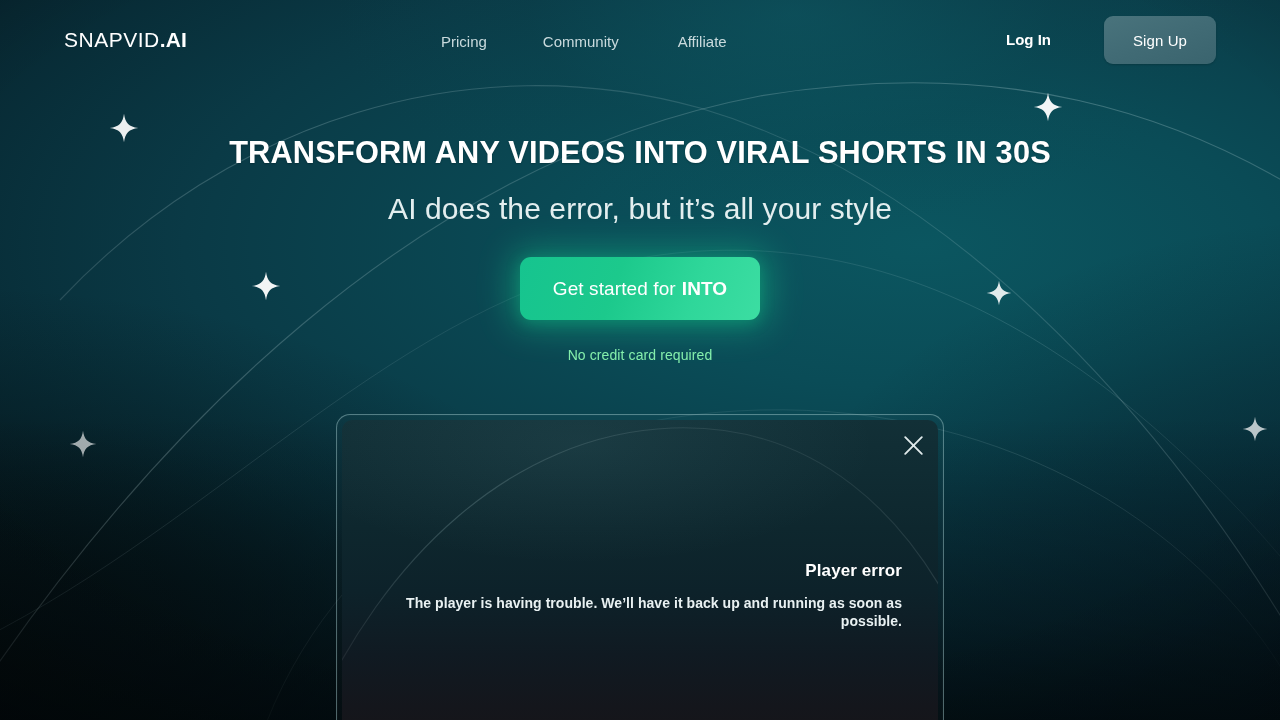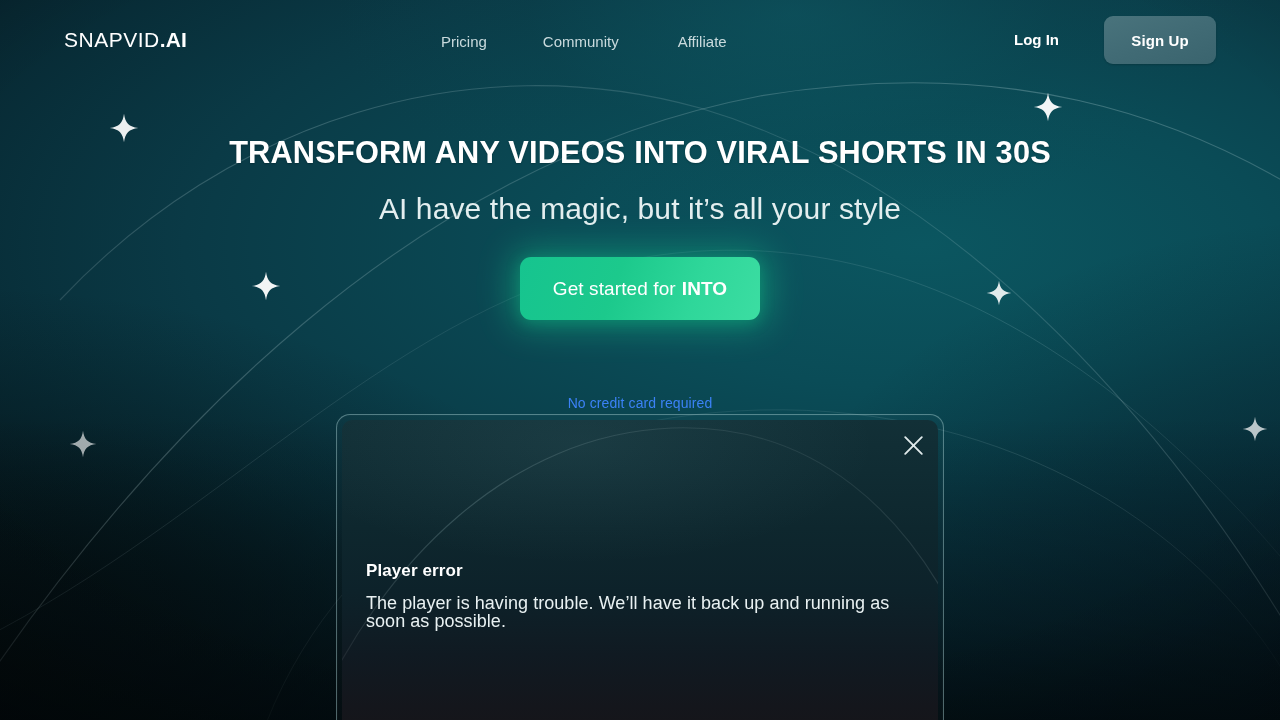--- a/index.html
+++ b/index.html
@@ -81,39 +81,39 @@
     text-decoration:none;
     line-height:18px;
     white-space:nowrap;
     cursor:pointer;
   }
   .nav-link.l1 { margin-right:56px; }
   .nav-link.l2 { margin-right:59px; }
 
   .nav-right {
     position:absolute; right:64px; top:16px;
-    display:flex; align-items:center; gap:8px;
+    display:flex; align-items:center; gap:16px;
   }
   .login-btn {
     font-size:15px; font-weight:700;
     color:#ffffff;
     background:none; border:none;
     line-height:18px;
     margin-right:37px;
     cursor:pointer;
     white-space:nowrap;
     font-family:inherit;
   }
   .signup-btn {
     width:112px; height:48px;
     border-radius:9px;
     border:none;
     background:linear-gradient(160deg, #49737c 0%, #416b75 50%, #3a646e 100%);
     color:#ffffff;
-    font-size:15px; font-weight:700;
+    font-size:15px; font-weight:400;
     font-family:inherit;
     cursor:pointer;
     letter-spacing:0.1px;
     box-shadow:0 1px 2px rgba(0,0,0,0.18);
   }
 
   
   .hero { position:absolute; top:0; left:0; width:1280px; z-index:10; }
 
   .headline {
@@ -134,21 +134,21 @@
     font-size:30px;
     font-weight:300;
     color:#e3eeef;
     line-height:38px;
     letter-spacing:0.1px;
     white-space:nowrap;
   }
 
   .cta-wrap {
     position:absolute; top:257px; left:0; width:1280px;
-    display:flex; flex-direction:column; align-items:center;gap:48px;
+    display:flex; flex-direction:column; align-items:center;
   }
   .cta-glow {
     position:absolute; top:-6px; left:50%;
     transform:translateX(-50%);
     width:256px; height:76px;
     border-radius:16px;
     background:#17c98e;
     filter:blur(17px);
     opacity:0.45;
     pointer-events:none;
@@ -166,21 +166,21 @@
     cursor:pointer;
     letter-spacing:0.1px;
     box-shadow:0 3px 14px rgba(13,170,120,0.38);
     display:flex; align-items:center; justify-content:center;
   }
   .cta-btn b { font-weight:800; margin-left:6px; }
   .cta-note {
     margin-top:27px;
     font-size:14px;
     font-weight:400;
-    color:#3b82f6;
+    color:#86efac;
     line-height:17px;
     letter-spacing:0.1px;
   }
 
   
   .panel-outer {
     position:absolute;
     left:336px; top:414px;
     width:608px; height:330px;
     border-radius:14px;
@@ -215,32 +215,32 @@
   }
   .close-btn {
     position:absolute; top:7px; right:7px;
     width:36px; height:36px;
     background:none; border:none;
     cursor:pointer;
     display:flex; align-items:center; justify-content:center;
     z-index:5;
   }
   .err-block {
-    position:absolute; left:0; right:0; top:140px;
-    text-align:left;
+    position:absolute; left:0; right:12px; top:140px;
+    text-align:right;
     padding:0 24px;
   }
   .err-title {
     font-size:17px; font-weight:700;
     color:#ffffff; line-height:22px;
     letter-spacing:0.1px;
   }
   .err-desc {
     margin-top:12px;
-    font-size:18px; font-weight:400;
+    font-size:14px; font-weight:700;
     color:#e9f1f2; line-height:18px;
     letter-spacing:0.05px;
   }
 </style>
 </head>
 <body>
 
 <div id="page">
 
   <div class="bg-layer bg-base"></div>
@@ -311,21 +311,21 @@
     <div class="nav-right">
       <button class="login-btn">Log In</button>
       <button class="signup-btn">Sign Up</button>
     </div>
 
   </div>
 
   <div class="hero">
 
     <h1 class="headline">TRANSFORM ANY VIDEOS INTO VIRAL SHORTS IN 30S</h1>
-    <p class="subhead">AI have the magic, but it’s all your style</p>
+    <p class="subhead">AI does the error, but it’s all your style</p>
 
     <div class="cta-wrap">
       <div class="cta-glow"></div>
       <button class="cta-btn">
         <span>Get started for</span>
           <b>INTO</b>
       </button>
       <div class="cta-note">No credit card required</div>
     </div>
 

